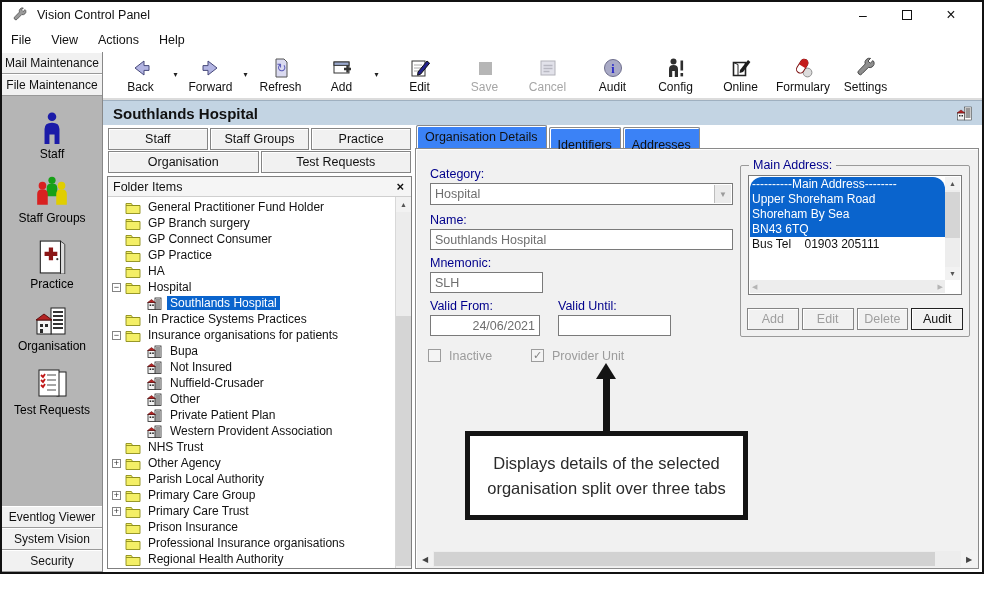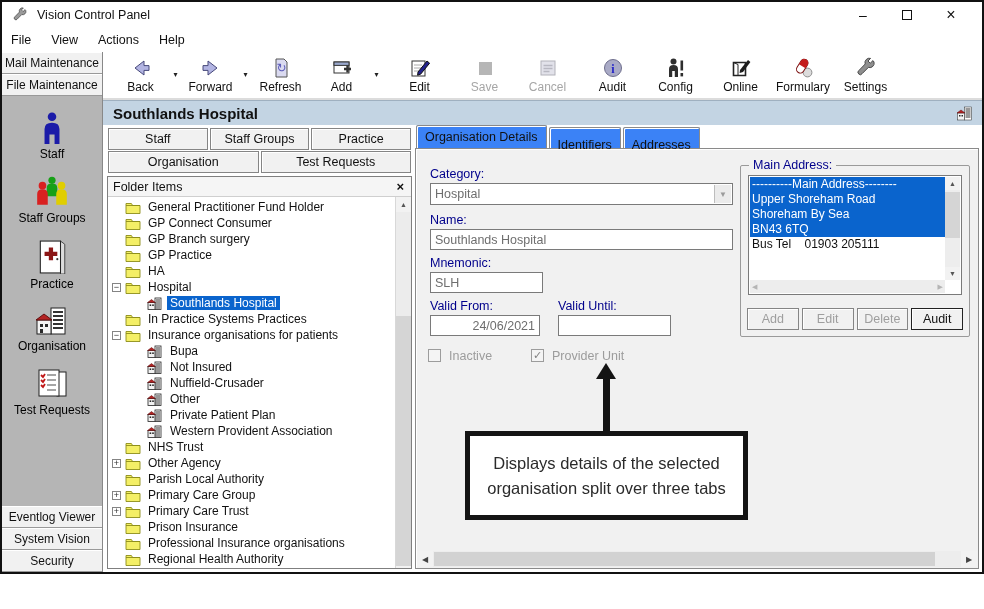--- a/index.html
+++ b/index.html
@@ -74,21 +74,21 @@
   .tselect { position:absolute; height:22px; border:1px solid #7a7a7a; background:#fff; color:#6e6e6e; font-size:12.5px; padding:3px 20px 2px 4px; }
   .dd { position:absolute; right:1px; top:1px; bottom:1px; width:17px; background:#ebebeb; border-left:1px solid #bdbdbd; display:flex; align-items:center; justify-content:center; color:#9b9b9b; font-size:8px; }
   .cb { position:absolute; width:13px; height:13px; border:1px solid #9c9c9c; background:#f4f4f4; font-size:11px; line-height:10px; text-align:center; color:#808080; }
   .cb.checked::before { content:"\2713"; }
   .cb-label { position:absolute; color:#9c9c9c; font-size:12.5px; }
 
   
   .addr-group { position:absolute; left:324px; top:16px; width:230px; height:172px; border:1px solid #9a9a9a; border-radius:2px; }
   .addr-legend { position:absolute; top:-8px; left:8px; background:#f1f1f1; padding:0 4px; color:#00008b; font-size:12.5px; }
   .addr-list { position:absolute; left:7px; top:9px; right:7px; height:120px; border:1px solid #7a7a7a; background:#fff; }
-  .addr-rows { position:absolute; left:1px; top:1px; right:16px; bottom:14px; overflow:hidden; font-size:12px; }
+  .addr-rows { position:absolute; left:1px; top:1px; right:16px; bottom:14px; overflow:hidden; font-size:12px;border-radius:12px; }
   .addr-row { height:15px; padding:0 2px; white-space:pre; }
   .addr-row.selected { background:#0a64cd; color:#fff; }
   .addr-vscroll { position:absolute; right:1px; top:1px; width:15px; bottom:14px; background:#ededed; display:flex; flex-direction:column; }
   .addr-vscroll .scroll-btn { height:13px; }
   .av-track { flex:1; position:relative; }
   .av-thumb { position:absolute; left:0; right:0; top:2px; height:46px; background:#d5d5d5; }
   .addr-hscroll { position:absolute; left:1px; right:16px; bottom:1px; height:13px; background:#ededed; display:flex; align-items:center; justify-content:space-between; padding:0 2px; color:#b5b5b5; font-size:7px; }
   .addr-btns { position:absolute; left:6px; right:6px; bottom:6px; display:flex; gap:3px; }
   .abtn { flex:1; height:22px; background:#f1f1f1; border:1px solid #858585; box-shadow:inset 1px 1px 0 #fff; display:flex; align-items:center; justify-content:center; font-size:12.5px; }
   .abtn.disabled { color:#9e9e9e; }
@@ -385,32 +385,32 @@
             </div>
             <div class="tree-row t-folder ex-none">
               <span class="expander"></span>
               <span class="tree-icon">
                 <svg class="i-folder" width="16" height="13" viewBox="0 0 16 13">
                   <path d="M1 2.5h5.4l1.2 2H15v8H1z" fill="#f4ef66" stroke="#8c8c1a" stroke-width="0.9"></path>
                   <path d="M1 4.5h14" stroke="#8c8c1a" stroke-width="0.9"></path>
                 </svg>
 
               </span>
+              <span class="tree-label">GP Branch surgery</span>
+            </div>
+            <div class="tree-row t-folder ex-none">
+              <span class="expander"></span>
+              <span class="tree-icon">
+                <svg class="i-folder" width="16" height="13" viewBox="0 0 16 13">
+                  <path d="M1 2.5h5.4l1.2 2H15v8H1z" fill="#f4ef66" stroke="#8c8c1a" stroke-width="0.9"></path>
+                  <path d="M1 4.5h14" stroke="#8c8c1a" stroke-width="0.9"></path>
+                </svg>
+
+              </span>
               <span class="tree-label">GP Connect Consumer</span>
-            </div>
-            <div class="tree-row t-folder ex-none">
-              <span class="expander"></span>
-              <span class="tree-icon">
-                <svg class="i-folder" width="16" height="13" viewBox="0 0 16 13">
-                  <path d="M1 2.5h5.4l1.2 2H15v8H1z" fill="#f4ef66" stroke="#8c8c1a" stroke-width="0.9"></path>
-                  <path d="M1 4.5h14" stroke="#8c8c1a" stroke-width="0.9"></path>
-                </svg>
-
-              </span>
-              <span class="tree-label">GP Branch surgery</span>
             </div>
             <div class="tree-row t-folder ex-none">
               <span class="expander"></span>
               <span class="tree-icon">
                 <svg class="i-folder" width="16" height="13" viewBox="0 0 16 13">
                   <path d="M1 2.5h5.4l1.2 2H15v8H1z" fill="#f4ef66" stroke="#8c8c1a" stroke-width="0.9"></path>
                   <path d="M1 4.5h14" stroke="#8c8c1a" stroke-width="0.9"></path>
                 </svg>
 
               </span>

